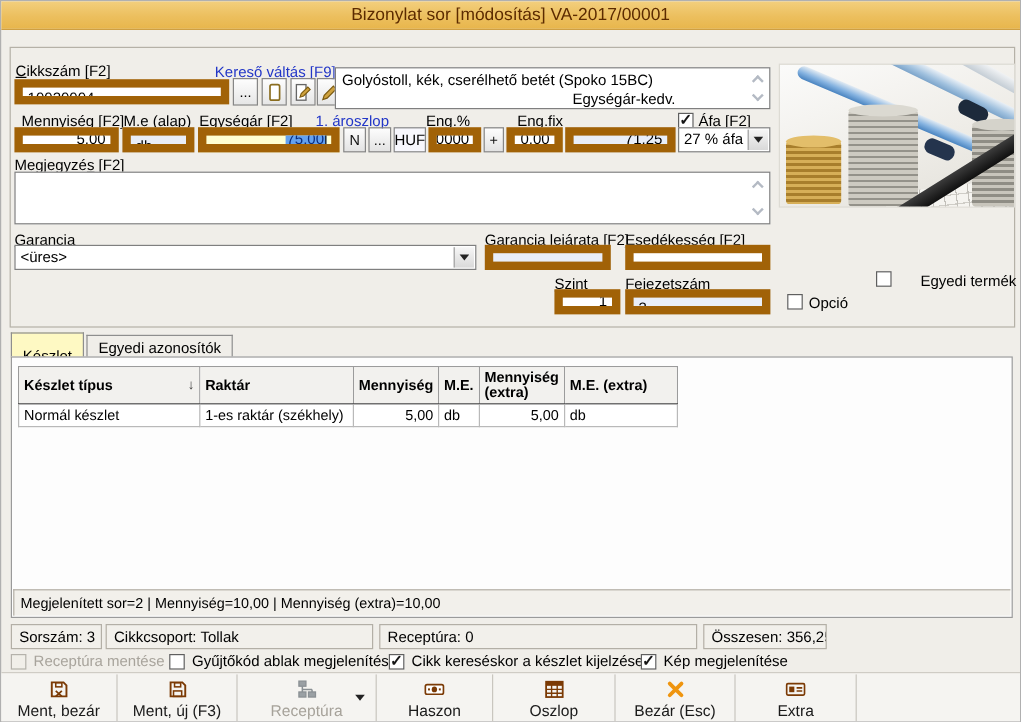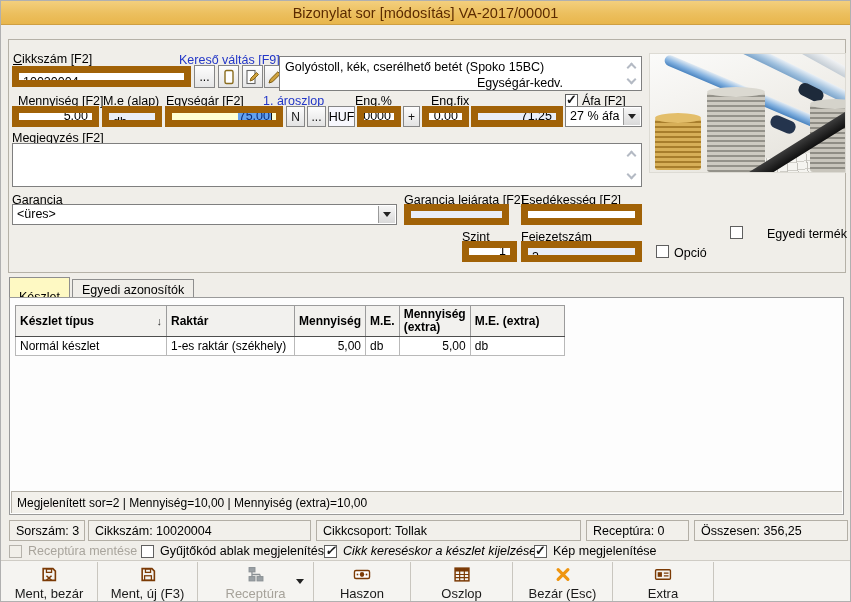--- a/index.html
+++ b/index.html
@@ -89,21 +89,21 @@
   .scell:nth-child(1){left:8px;width:76px;}
   .scell:nth-child(2){left:87px;width:223px;}
   .scell:nth-child(3){left:315px;width:265px;}
   .scell:nth-child(4){left:585px;width:103px;}
   .scell:nth-child(5){left:693px;width:154px;}
   
   .optrow{position:absolute;left:0;top:543px;width:100%;height:16px;}
   .optitem{position:absolute;top:0;display:flex;gap:6px;align-items:center;font-size:12.5px;white-space:nowrap;}
   .optitem:nth-child(1){left:8px;}
   .optitem:nth-child(2){left:140px;}
-  .optitem:nth-child(3){left:323px;font-style:italic;}
+  .optitem:nth-child(3){left:323px;}
   .optitem:nth-child(4){left:533px;}
   .optitem.disabled{color:#a8a49c;}
   
   .toolbar{position:absolute;left:0;top:559px;width:100%;height:43px;background:#f5f4f1;border-top:1px solid #cfccc5;}
   .tbtn{position:absolute;top:1px;height:41px;text-align:center;border-right:1px solid #c9c6bf;background:transparent;}
   .tbtn:nth-child(1){left:0;width:97px;}
   .tbtn:nth-child(2){left:97px;width:100px;}
   .tbtn:nth-child(3){left:197px;width:116px;}
   .tbtn:nth-child(4){left:313px;width:97px;}
   .tbtn:nth-child(5){left:410px;width:102px;}
@@ -264,21 +264,20 @@
             <td class="num">5,00</td>
             <td>db</td>
           </tr>
         </tbody>
     </table>
     <div class="gridfooter">Megjelenített sor=2 | Mennyiség=10,00 | Mennyiség (extra)=10,00</div>
   </div>
 
   <div class="statusbar" id="statusbar">
       <div class="scell">Sorszám: 3</div>
-      <div class="scell">Cikkszám: 10020004</div>
       <div class="scell">Cikkcsoport: Tollak</div>
       <div class="scell">Receptúra: 0</div>
       <div class="scell">Összesen: 356,25</div>
     </div>
 
   <div class="optrow" id="optrow">
       <label class="optitem disabled">
         <span class="cb disabled"></span>
         <span>Receptúra mentése</span>
       </label>

